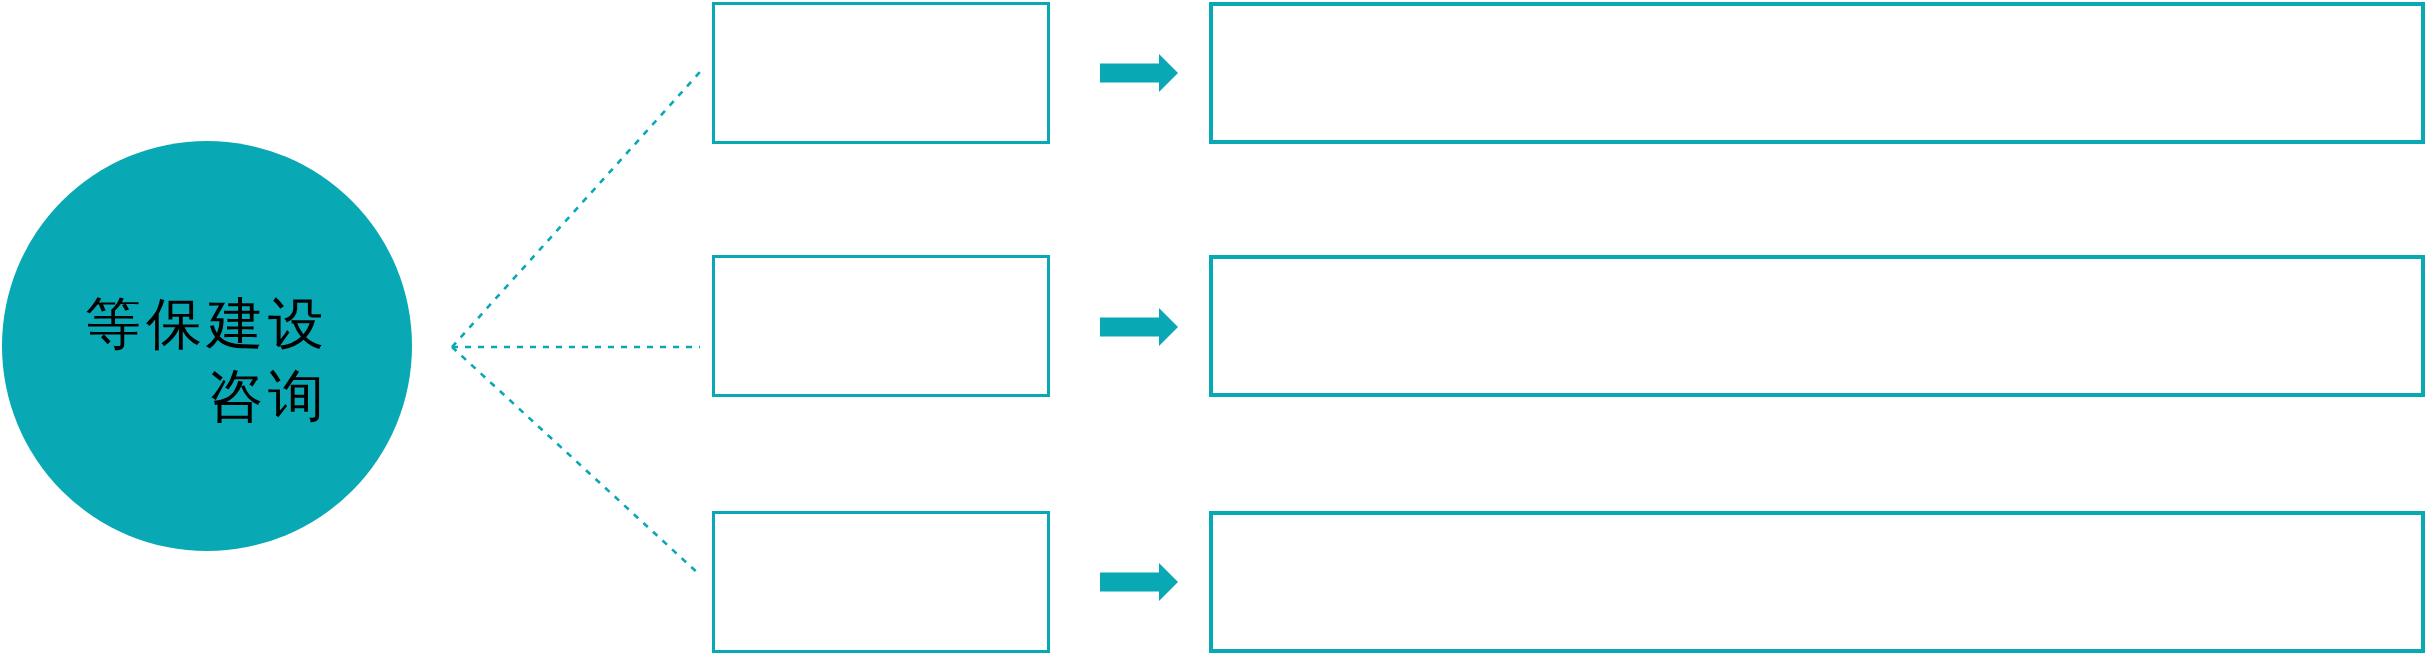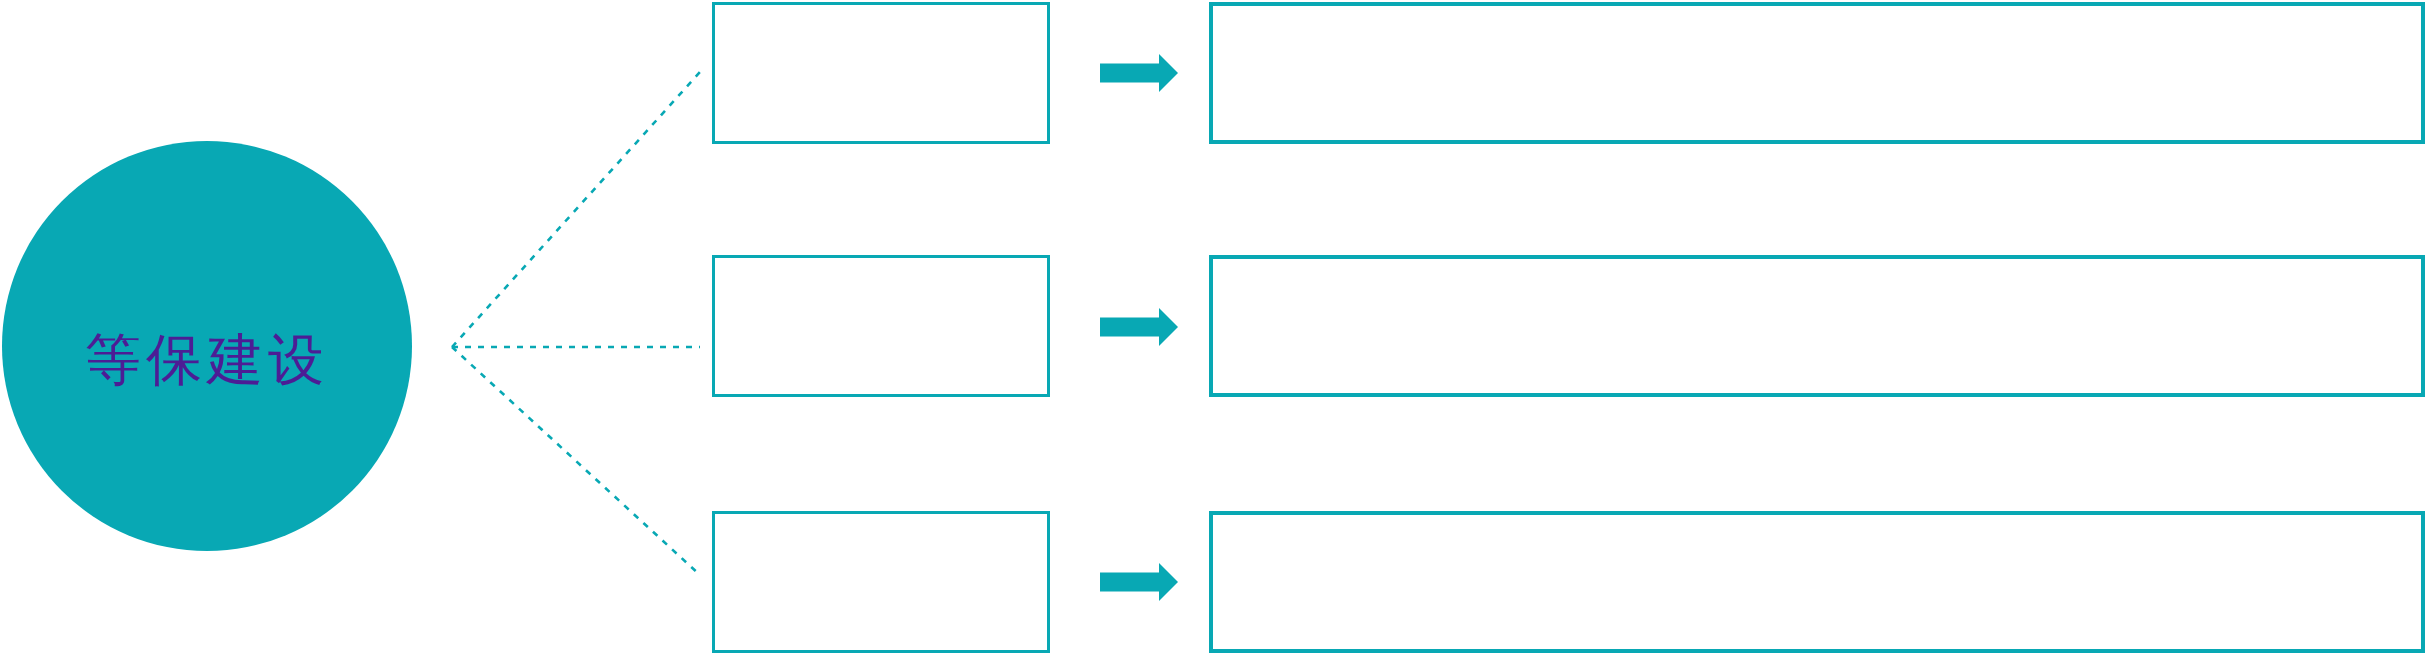--- a/index.html
+++ b/index.html
@@ -31,21 +31,21 @@
     border-radius:50%;
     background:var(--accent);
     display:flex;
     align-items:center;
     justify-content:center;
     padding-top:0;
     box-sizing:border-box;
   }
   .circle-label{
     margin-top:28px;
-    color:#4c1d95;
+    color:#000000;
     font-size:56px;
     font-weight:300;
     letter-spacing:5px;
     line-height:72px;
     text-align:right;
     white-space:nowrap;
   }
   .box{
     position:absolute;
     box-sizing:border-box;
@@ -74,20 +74,21 @@
 
   <svg class="connectors" viewBox="0 0 2434 655" xmlns="http://www.w3.org/2000/svg">
     <line x1="452" y1="347" x2="700" y2="72"></line>
     <line x1="452" y1="347" x2="700" y2="347"></line>
     <line x1="452" y1="347" x2="700" y2="575"></line>
   </svg>
 
   <div class="circle">
     <div class="circle-label">
       <div>等保建设</div>
+      <div>咨询</div>
     </div>
   </div>
 
   <div class="box small-box row1"></div>
   <svg class="arrow a1" viewBox="0 0 78 38" xmlns="http://www.w3.org/2000/svg">
     <path fill="currentColor" d="M0 9.5 L59 9.5 L59 0 L78 19 L59 38 L59 28.5 L0 28.5 Z"></path>
   </svg>
   <div class="box large-box row1"></div>
 
   <div class="box small-box row2"></div>

